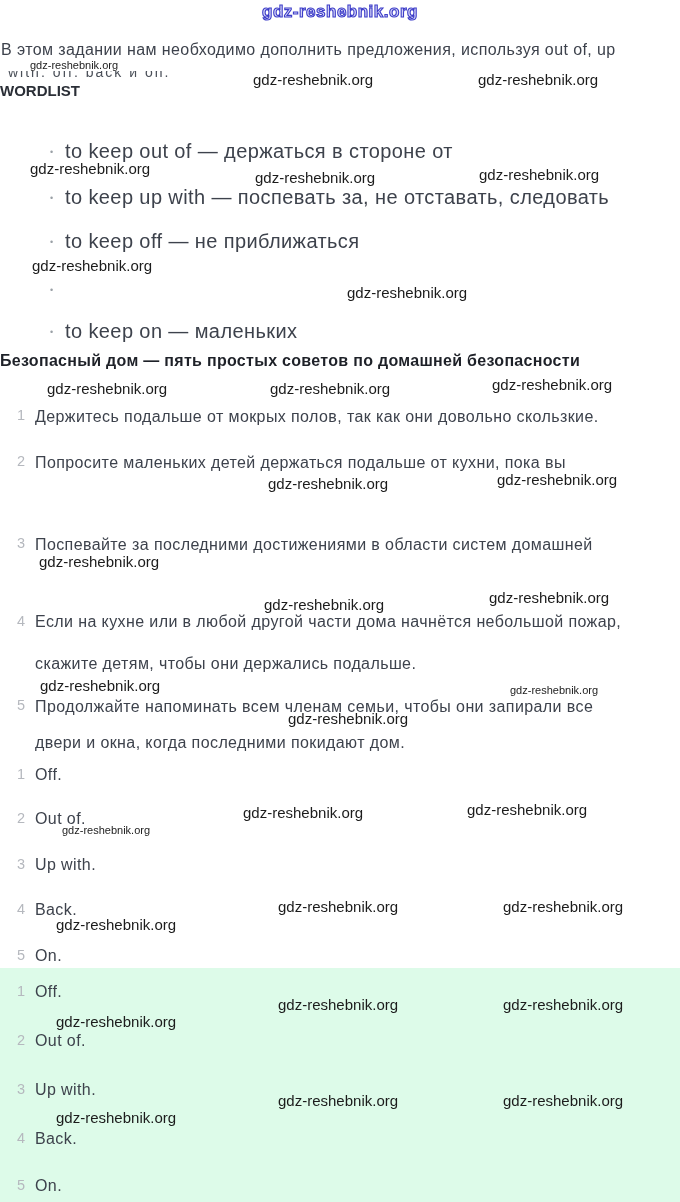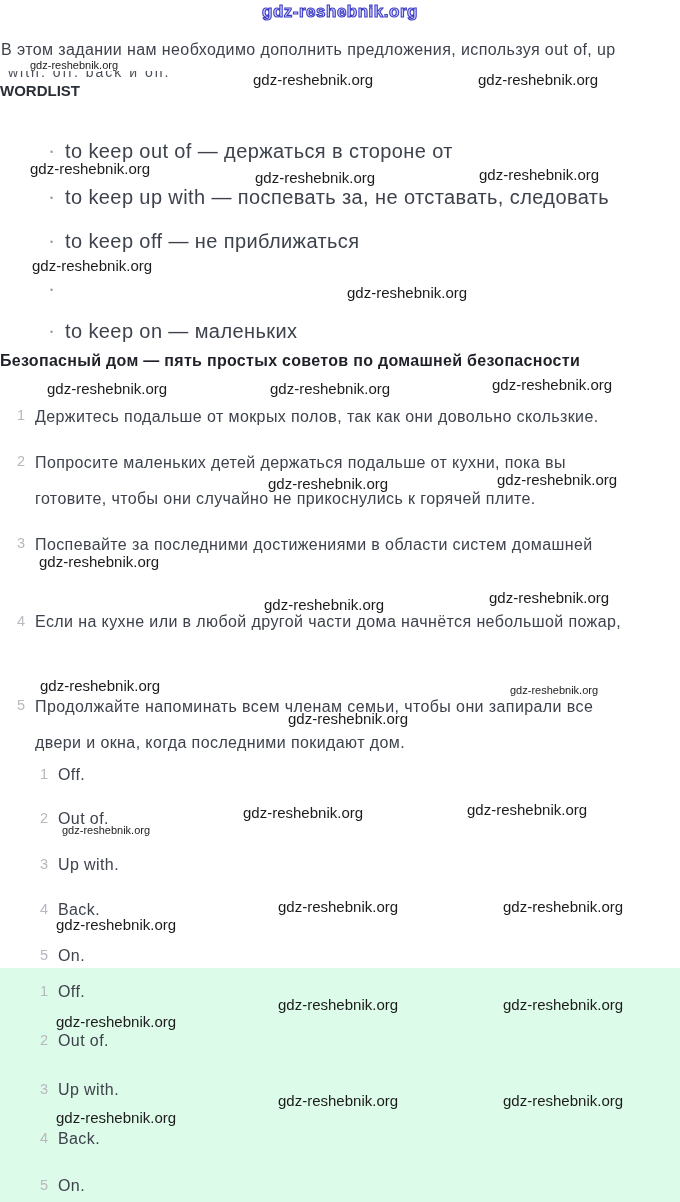--- a/index.html
+++ b/index.html
@@ -31,21 +31,21 @@
   .bullet-row { z-index:2; font-size:20px; letter-spacing:0.4px;margin-left:29px; }
   .dot { display:inline-block; width:15px; margin-left:21px; color:#9aa0a6; }
   .dot::before { content:"•"; font-size:9px; vertical-align:3px; }
 
   .heading { top:352px; left:0; font-size:16px; font-weight:bold; color:#1e2128; letter-spacing:0.3px; z-index:2; }
 
   .num {
     display:inline-block; width:18px; margin-left:17px;
     color:#b5b8be; font-size:14.5px; vertical-align:top;
   }
-  .row { z-index:2; font-size:16px; letter-spacing:0.4px;padding-left:23px; }
+  .row { z-index:2; font-size:16px; letter-spacing:0.4px; }
   .txt { color:#3d424c; }
 
   .tip { z-index:2; font-size:16px; letter-spacing:0.4px; display:flex; align-items:flex-start; }
   .tip .tiplines { display:inline-block; }
   .tip .tipline { white-space:nowrap; }
   .lh36 .tipline { line-height:36px; margin-top:-5px; padding-top:5px; }
   .lh36 .tipline:first-child { margin-top:0; padding-top:0; line-height:19px; }
   .lh36 .tipline + .tipline { line-height:19px; margin-top:17px; padding-top:0; }
   .lh42 .tipline + .tipline { line-height:19px; margin-top:23px; }
 
@@ -88,33 +88,33 @@
 <div class="abs heading">Безопасный дом — пять простых советов по домашней безопасности</div>
 
 <div class="abs tip lh36" style="top:407px">
   <span class="num">1</span>
   <span class="tiplines"><span class="tipline">Держитесь подальше от мокрых полов, так как они довольно скользкие.</span></span>
 </div>
 <div class="abs tip lh36" style="top:453px">
   <span class="num">2</span>
   <span class="tiplines">
     <div class="tipline">Попросите маленьких детей держаться подальше от кухни, пока вы</div>
-    <div class="tipline">готовите, чтобы они случайно не прикоснулись к горячей плите.</div>
   </span>
 </div>
 <div class="abs tip lh36" style="top:535px">
   <span class="num">3</span>
   <span class="tiplines">
     <div class="tipline">Поспевайте за последними достижениями в области систем домашней</div>
   </span>
 </div>
 <div class="abs tip lh42" style="top:613px">
   <span class="num">4</span>
   <span class="tiplines">
     <div class="tipline">Если на кухне или в любой другой части дома начнётся небольшой пожар,</div>
+    <div class="tipline">скажите детям, чтобы они держались подальше.</div>
   </span>
 </div>
 <div class="abs tip lh36" style="top:697px">
   <span class="num">5</span>
   <span class="tiplines">
     <div class="tipline">Продолжайте напоминать всем членам семьи, чтобы они запирали все</div>
     <div class="tipline">двери и окна, когда последними покидают дом.</div>
   </span>
 </div>
 

